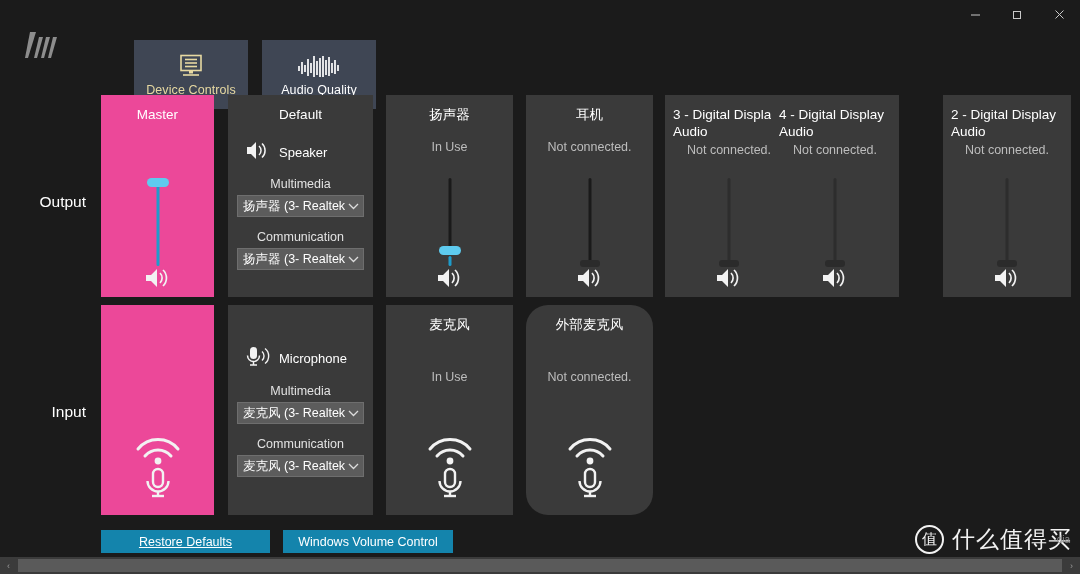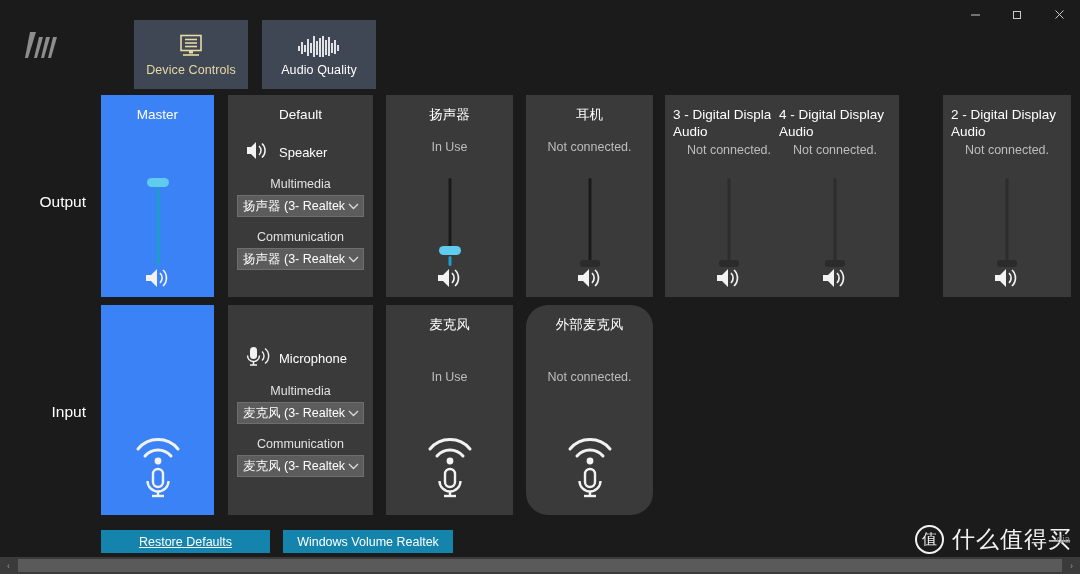--- a/index.html
+++ b/index.html
@@ -21,21 +21,21 @@
   .winbtn {
     flex: 1; display: flex; align-items: center; justify-content: center;
     color: #d8d8d8;
   }
   .winbtn svg { display: block; }
 
   
   .hp-logo { position: absolute; left: 25px; top: 28px; width: 42px; height: 34px; }
 
   
-  .tabs { position: absolute; left: 101px; top: 20px; display: flex; gap: 14px; padding-left: 33px; }
+  .tabs { position: absolute; left: 101px; top: 40px; display: flex; gap: 14px; padding-left: 33px; }
   .tab {
     width: 114px; height: 69px;
     background: #3f4654;
     display: flex; flex-direction: column;
     align-items: center; justify-content: center;
     gap: 5px;
   }
   .tab .tab-label { font-size: 12.5px; letter-spacing: .1px; }
   .tab.active { color: #e7d9a2; }
   .tab.active .tab-label { color: #e7d9a2; }
@@ -52,21 +52,21 @@
   .rowlabel.out { left: 0; right: auto; width: 86px; top: 193px; }
   .rowlabel.inp { left: 0; right: auto; width: 86px; top: 403px; }
 
   
   .grid { position: absolute; left: 101px; top: 95px; }
   .panel {
     position: absolute;
     background: #3a3a3a;
     color: #ffffff;
   }
-  .panel.master { background: #3b82f6; }
+  .panel.master { background: #ec4899; }
 
   .p-title {
     font-size: 13.5px; color: #ffffff;
     text-align: center; padding-top: 11px; line-height: 17px;
   }
   .p-title.left { text-align: left; padding-left: 8px; }
   .p-status {
     font-size: 12.5px; color: #bdbdbd;
     text-align: center; margin-top: 17px;
   }
@@ -444,21 +444,21 @@
           <line x1="24" y1="68" x2="24" y2="73" stroke="#f2f2f2" stroke-width="2.4"></line>
           <line x1="18" y1="73" x2="30" y2="73" stroke="#f2f2f2" stroke-width="2.4"></line>
         </svg>
       </div>
     </div>
 
   </div>
 
   <div class="footer">
     <button class="btn restore">Restore Defaults</button>
-    <button class="btn wvc">Windows Volume Realtek</button>
+    <button class="btn wvc">Windows Volume Control</button>
   </div>
 
   <div class="watermark">
     <div class="wm-badge">值</div>
     <div class="wm-text">什么值得买</div>
     <div class="wm-sub">dia</div>
   </div>
 
   <div class="hscroll">
     <div class="hs-arrow">‹</div>

